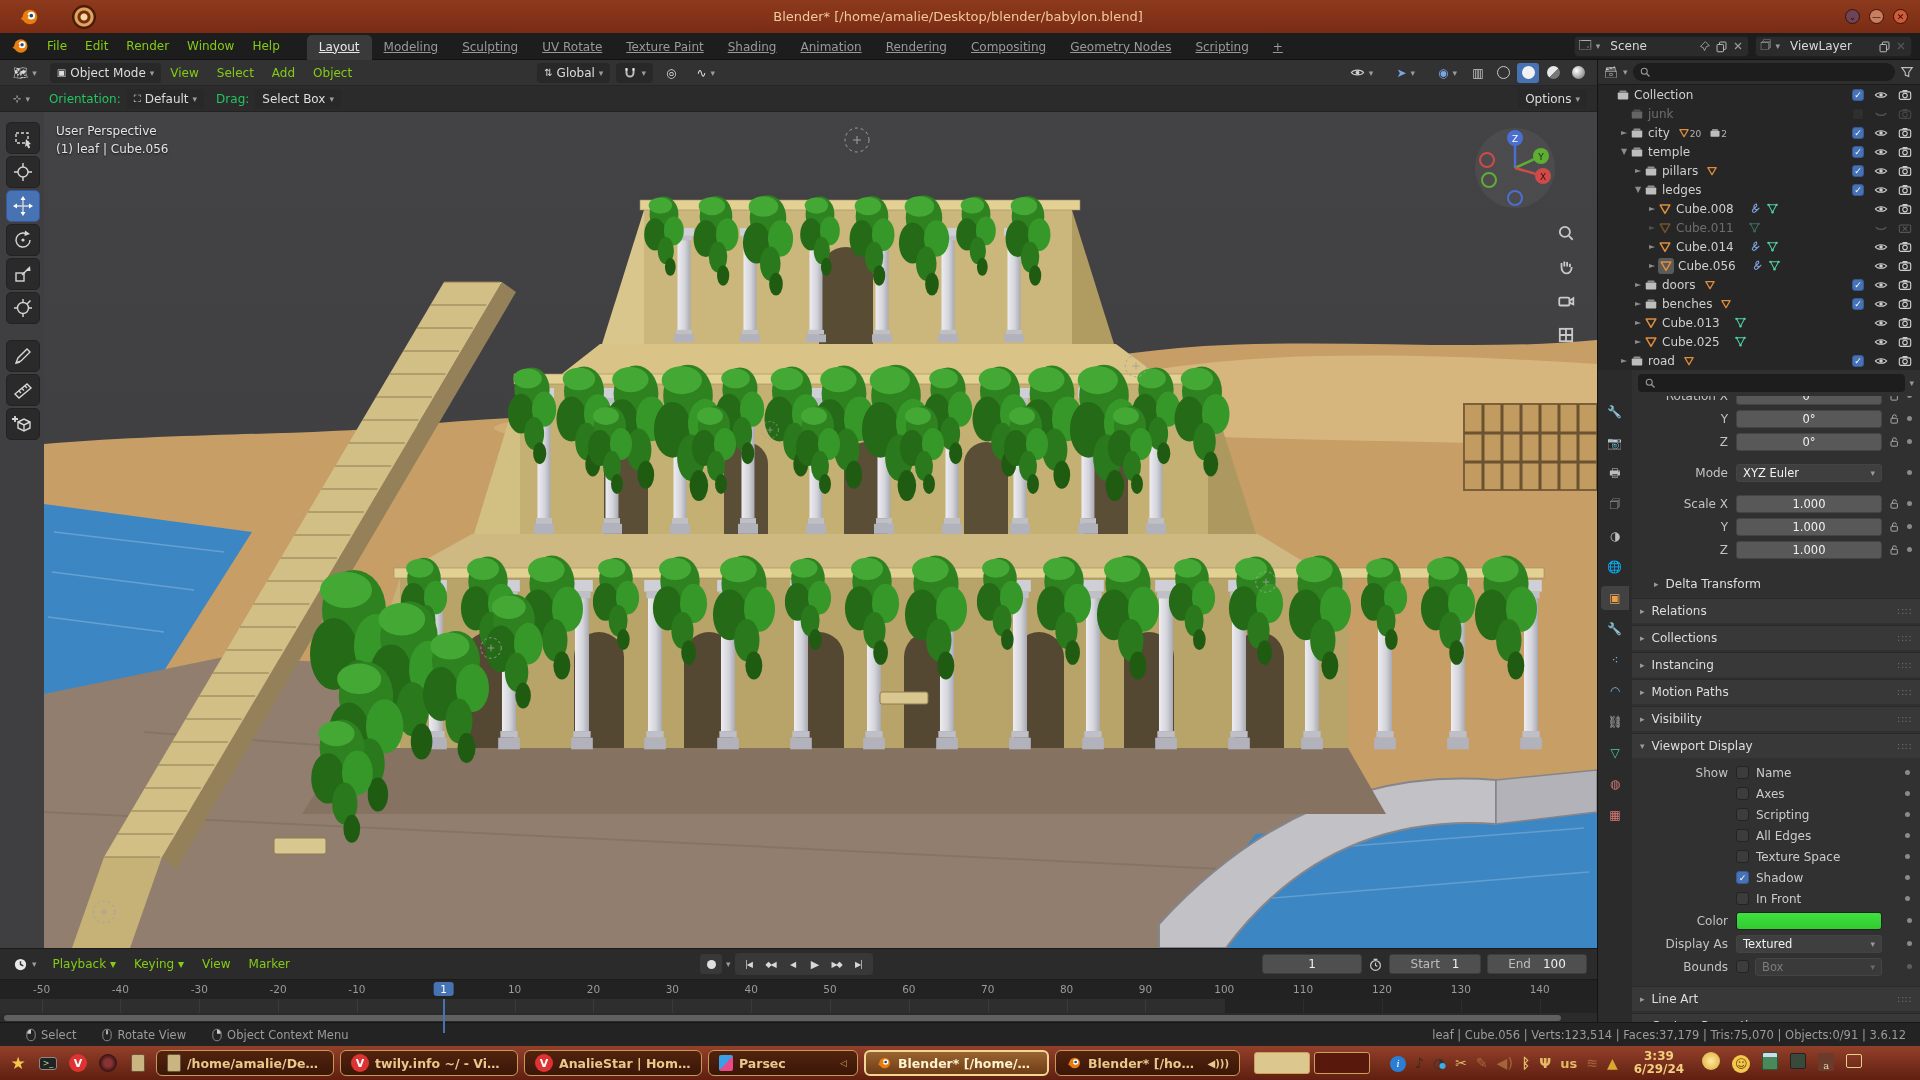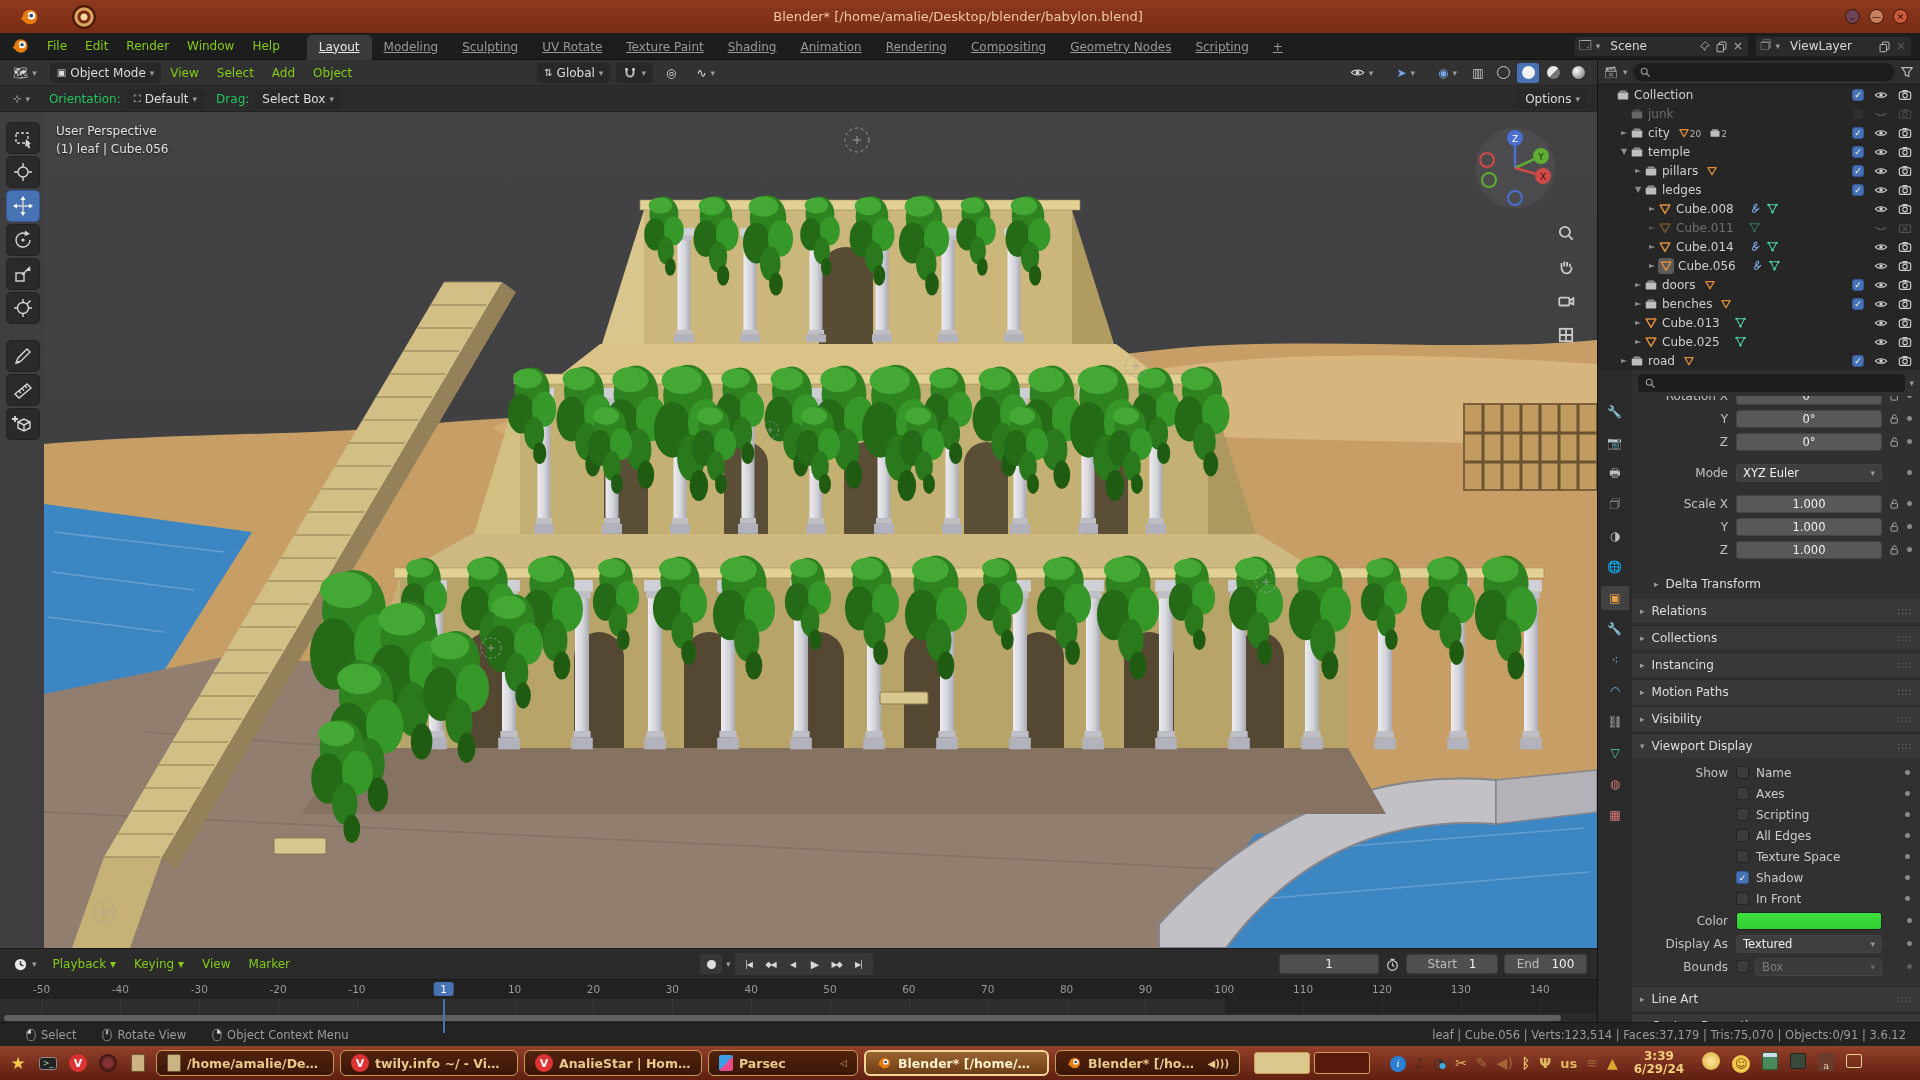--- a/index.html
+++ b/index.html
@@ -1389,21 +1389,21 @@
       </div>
       <div style="display:flex; align-items:center; gap:6px; margin-left:auto; margin-right:10px">
         <div class="fbox" style="width:100px">1</div>
         <svg width="15" height="15" viewBox="0 0 16 16">
             <use href="#i-watch"></use>
           </svg>
         <div class="fbox" style="width:92px; gap:12px">
           <span style="color:#bdbdbd">Start</span>
             <span>1</span>
         </div>
-        <div class="fbox" style="width:83px; gap:12px">
+        <div class="fbox" style="width:100px; gap:12px">
           <span style="color:#bdbdbd">End</span>
             <span>100</span>
         </div>
       </div>
     </div>
     <div id="tl-ruler">
         <div class="tick" style="left: 41.54px;">-50</div>
         <div class="tick" style="left: 120.39px;">-40</div>
         <div class="tick" style="left: 199.24px;">-30</div>
         <div class="tick" style="left: 278.09px;">-20</div>

